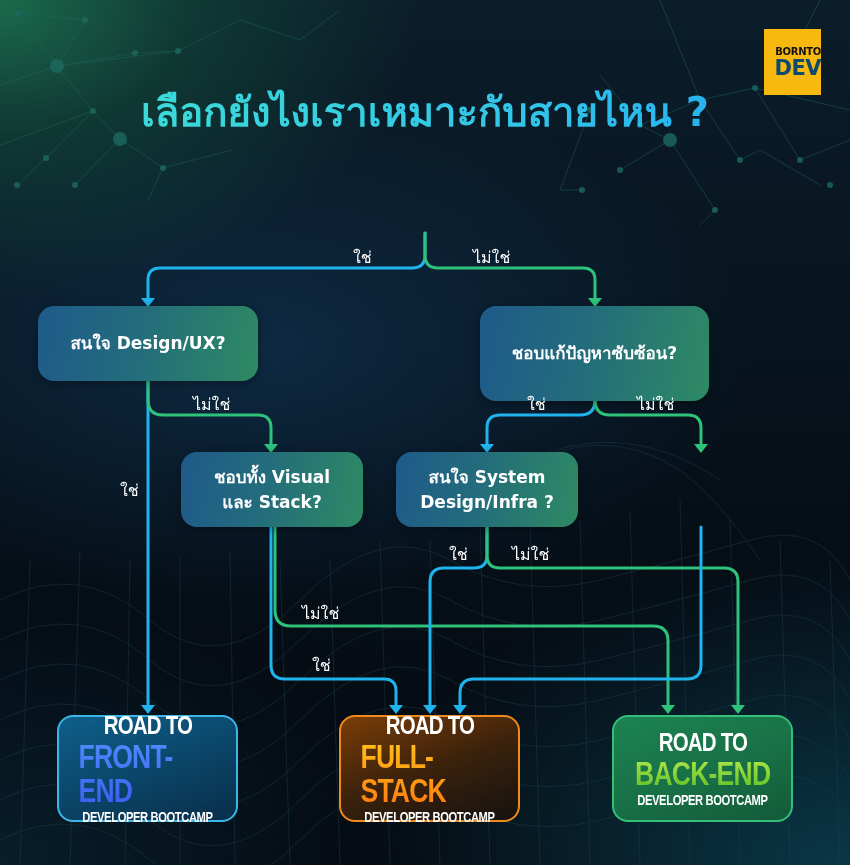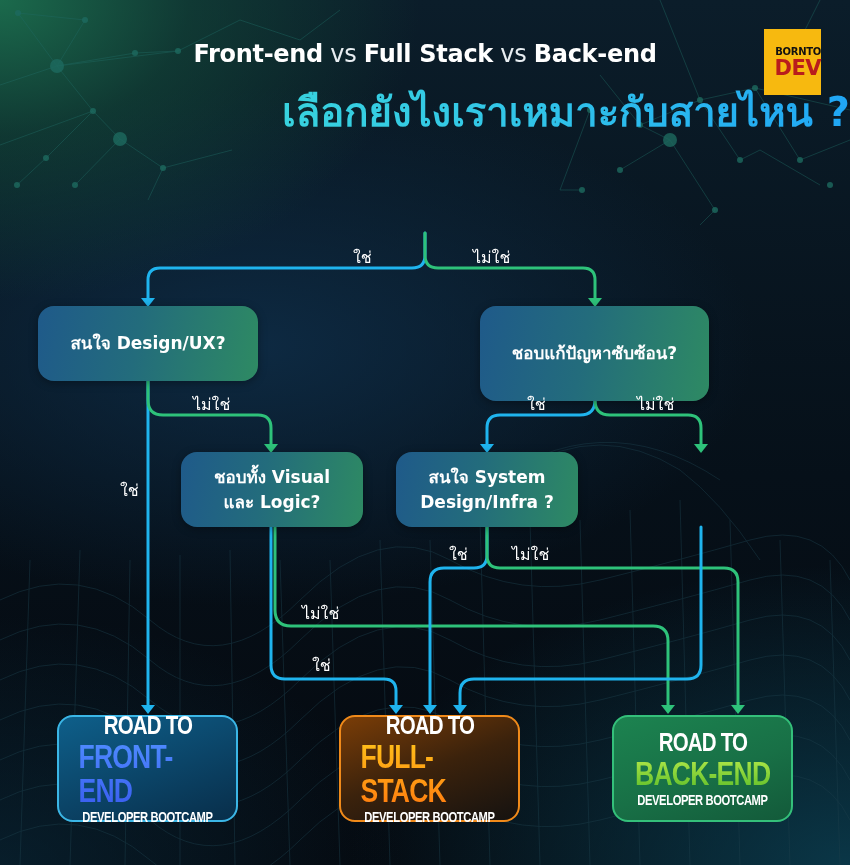--- a/index.html
+++ b/index.html
@@ -15,32 +15,32 @@
     font-family: "DejaVu Sans", sans-serif;
   }
   svg.layer { position: absolute; left: 0; top: 0; }
   .title1 {
     position: absolute; left: 0; width: 850px; top: 40px; text-align: center;
     color: #ffffff; font-size: 24px; letter-spacing: -0.3px;
   }
   .title1 b { font-weight: 700; }
   .title1 .vs { font-weight: 400; color: #e8eef2; }
   .title2 {
-    position: absolute; left: 0; width: 850px; top: 80px; text-align: right;
+    position: absolute; left: 0; width: 850px; top: 80px; text-align: center;
     font-size: 40px; font-weight: 700; letter-spacing: 0px;
     background: linear-gradient(90deg, #3fe2d2 0%, #32c6e8 60%, #20a6f5 100%);
     -webkit-background-clip: text; background-clip: text; color: transparent;
   }
   .logo {
     position: absolute; left: 764px; top: 29px; width: 57px; height: 66px;
     background: #f7b90f; display: flex; flex-direction: column;
     align-items: flex-end; justify-content: center;
   }
   .logo .l1 { font-family: "DejaVu Sans", sans-serif; font-weight: 700; font-size: 10px; color: #111; letter-spacing: -0.3px; line-height: 11px; }
-  .logo .l2 { font-family: "DejaVu Sans", sans-serif; font-weight: 700; font-size: 21px; color: #b91c1c; line-height: 22px; letter-spacing: -0.5px; }
+  .logo .l2 { font-family: "DejaVu Sans", sans-serif; font-weight: 700; font-size: 21px; color: #0c4a6e; line-height: 22px; letter-spacing: -0.5px; }
 
   .node {
     position: absolute; border-radius: 16px;
     background: linear-gradient(100deg, #1f5a8a 0%, #236c7c 45%, #2e8a63 100%);
     display: flex; align-items: center; justify-content: center; text-align: center;
     color: #ffffff; font-weight: 700; font-size: 17px; line-height: 25px;
     box-shadow: 0 2px 8px rgba(0,0,0,0.35);
   }
   .lbl {
     position: absolute; color: #ffffff; font-size: 16px; font-weight: 400;
@@ -170,46 +170,39 @@
       <path d="M694 444 L708 444 L701 453 Z" fill="#2ec27a"></path>
       <path d="M141 705 L155 705 L148 714 Z" fill="#1fb4ee"></path>
       <path d="M389 705 L403 705 L396 714 Z" fill="#1fb4ee"></path>
       <path d="M423 705 L437 705 L430 714 Z" fill="#1fb4ee"></path>
       <path d="M453 705 L467 705 L460 714 Z" fill="#1fb4ee"></path>
       <path d="M661 705 L675 705 L668 714 Z" fill="#2ec27a"></path>
       <path d="M731 705 L745 705 L738 714 Z" fill="#2ec27a"></path>
     </g>
   </svg>
 
-  <div class="title1">
-    <b>Front-end</b>
-    <span class="vs">vs</span>
-    <b>Full Stack</b>
-    <span class="vs">vs</span>
-    <b>Back-end</b>
-  </div>
   <div class="title2">เลือกยังไงเราเหมาะกับสายไหน ?</div>
 
   <div class="logo">
     <span class="l1">BORNTO</span>
     <span class="l2">DEV</span>
   </div>
 
 
   <div class="node" style="left:38px;top:306px;width:220px;height:75px;">
     <span>สนใจ Design/UX?</span>
   </div>
 
   <div class="node" style="left:480px;top:306px;width:229px;height:95px;">
     <span>ชอบแก้ปัญหาซับซ้อน?</span>
   </div>
 
   <div class="node" style="left:181px;top:452px;width:182px;height:75px;flex-direction:column;">
     <span>ชอบทั้ง Visual</span>
-    <span>และ Logic?</span>
+    <span>และ Stack?</span>
   </div>
 
   <div class="node" style="left:396px;top:452px;width:182px;height:75px;flex-direction:column;">
     <span>สนใจ System</span>
     <span>Design/Infra ?</span>
   </div>
 
 
   <span class="lbl" style="left:353px;top:245px;">ใช่</span>
   <span class="lbl" style="left:473px;top:245px;">ไม่ใช่</span>

